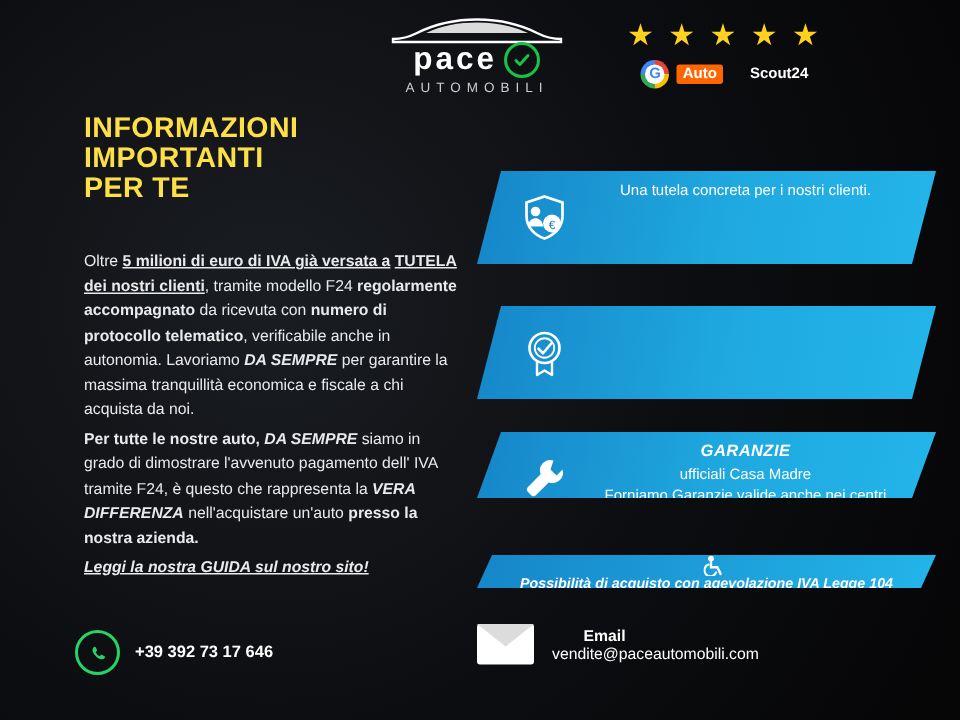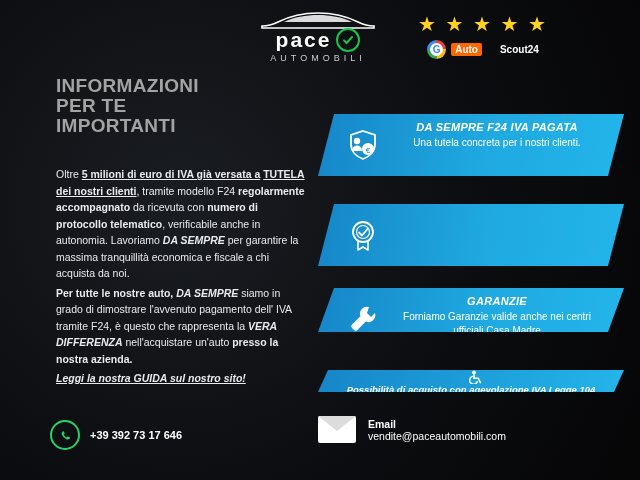--- a/index.html
+++ b/index.html
@@ -62,21 +62,21 @@
   .as-logo{display:flex;align-items:center;}
   .as-auto{
     background:#ff6600;color:#ffffff;font-size:10px;font-weight:bold;
     padding:1px 4px;border-radius:2px;
   }
   .as-scout{color:#ffffff;font-size:10px;font-weight:bold;margin-left:2px;padding-left:16px;}
 
   
   .headline{
     position:absolute;left:56px;top:76px;width:260px;
-    color:#a3a3a3;font-size:19px;font-weight:bold;line-height:20px;
+    color:#fde047;font-size:19px;font-weight:bold;line-height:20px;
     letter-spacing:.3px;
   }
   .headline div{white-space:nowrap;}
 
   
   .body-copy{
     position:absolute;left:56px;top:166px;width:250px;
     color:#e9eaec;font-size:10.5px;line-height:16.5px;
   }
   .body-copy p{margin:0 0 3px 0;}
@@ -129,21 +129,21 @@
   .wa-num{color:#ffffff;font-size:11px;font-weight:bold;}
 
   .mail{position:absolute;left:318px;top:416px;display:flex;align-items:center;gap:12px;}
   .mail-ico{width:38px;height:27px;background:#ffffff;position:relative;border-radius:2px;}
   .mail-ico:after{
     content:"";position:absolute;left:0;top:0;width:0;height:0;
     border-left:19px solid transparent;border-right:19px solid transparent;
     border-top:15px solid #dcdcdc;
   }
   .mail-txt{color:#ffffff;}
-  .mail-label{font-size:10.5px;font-weight:bold;}
+  .mail-label{font-size:10.5px;font-weight:bold;margin-left:21px;}
   .mail-addr{font-size:10.5px;}
 </style>
 </head>
 <body>
 
 <div class="poster">
   <div class="inner">
 
     <div class="topbar">
 
@@ -172,22 +172,22 @@
           <span class="as-logo">
             <span class="as-auto">Auto</span>
             <span class="as-scout">Scout24</span>
           </span>
         </div>
       </div>
     </div>
 
     <div class="headline">
       <div>INFORMAZIONI</div>
+      <div>IMPORTANTI</div>
       <div>PER TE</div>
-      <div>IMPORTANTI</div>
     </div>
 
     <div class="body-copy">
       <p>
         <span>Oltre </span><span class="bu">5 milioni di euro di IVA già versata a</span>
         <span class="bu">TUTELA dei nostri clienti</span><span>, tramite modello F24 </span><span class="b">regolarmente accompagnato</span><span> da ricevuta con </span><span class="b">numero di protocollo telematico</span><span>, verificabile anche in autonomia. Lavoriamo </span><span class="bi">DA SEMPRE</span><span> per garantire la massima tranquillità economica e fiscale a chi acquista da noi.</span>
       </p>
       <p>
         <span class="b">Per tutte le nostre auto, </span><span class="bi">DA SEMPRE</span><span> siamo in grado di dimostrare l'avvenuto pagamento dell' IVA tramite F24, è questo che rappresenta la </span><span class="bi">VERA DIFFERENZA</span><span> nell'acquistare un'auto </span><span class="b">presso la nostra azienda.</span>
       </p>
@@ -198,21 +198,20 @@
       <div class="picon">
         <svg width="34" height="34" viewBox="0 0 34 34">
           <path d="M17 3 L29 7 V16 C29 24 23 29 17 31 C11 29 5 24 5 16 V7 Z" fill="none" stroke="#ffffff" stroke-width="1.8"></path>
           <circle cx="11" cy="13" r="3.2" fill="#ffffff"></circle>
           <path d="M6 23 C6 19 9 17.5 11 17.5 C13 17.5 16 19 16 23 Z" fill="#ffffff"></path>
           <circle cx="22" cy="21" r="6" fill="#ffffff"></circle>
           <text x="22" y="24.5" font-size="8" text-anchor="middle" fill="#1686c8" font-family="Liberation Sans, sans-serif">€</text>
         </svg>
       </div>
       <div class="ptxt">
-        <div class="ptitle">DA SEMPRE F24 IVA PAGATA</div>
         <div class="pline">Una tutela concreta per i nostri clienti.</div>
       </div>
     </div>
 
     <div class="panel p2">
       <div class="picon">
         <svg width="34" height="34" viewBox="0 0 34 34">
           <circle cx="17" cy="14" r="10" fill="none" stroke="#ffffff" stroke-width="1.8"></circle>
           <circle cx="17" cy="14" r="6.5" fill="none" stroke="#ffffff" stroke-width="1.2"></circle>
           <path d="M13 14.5 L16 17.5 L21.5 11" fill="none" stroke="#ffffff" stroke-width="1.8" stroke-linecap="round" stroke-linejoin="round"></path>
@@ -222,22 +221,22 @@
     </div>
 
     <div class="panel p3">
       <div class="picon">
         <svg width="34" height="34" viewBox="0 0 34 34">
           <path d="M23 5 a7 7 0 0 0 -8.6 9.2 L6 22.6 a2.4 2.4 0 0 0 0 3.4 l2 2 a2.4 2.4 0 0 0 3.4 0 l8.4 -8.4 A7 7 0 0 0 29 11 l-4 4 l-4 -4 Z" fill="#ffffff"></path>
         </svg>
       </div>
       <div class="ptxt">
         <div class="ptitle">GARANZIE</div>
+        <div class="pline">ufficiali Casa Madre</div>
         <div class="pline">Forniamo Garanzie valide anche nei centri</div>
-        <div class="pline">ufficiali Casa Madre</div>
       </div>
     </div>
 
     <div class="iva-strip">
       <span class="ivicon">
         <svg width="14" height="14" viewBox="0 0 14 14">
           <circle cx="5" cy="2.4" r="1.9" fill="#ffffff"></circle>
           <path d="M5 4.6 L5 8.2 L9.2 8.2 L11.4 12.6" fill="none" stroke="#ffffff" stroke-width="1.6" stroke-linecap="round"></path>
           <path d="M3.4 6.4 A4 4 0 1 0 8.4 11.6" fill="none" stroke="#ffffff" stroke-width="1.4" stroke-linecap="round"></path>
         </svg>

